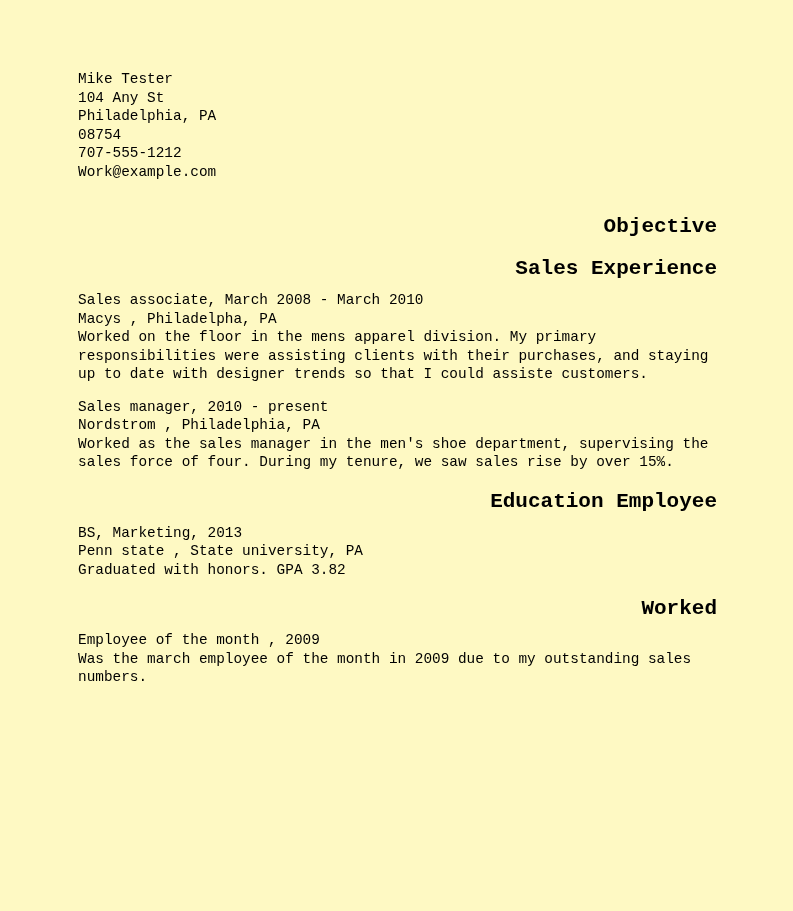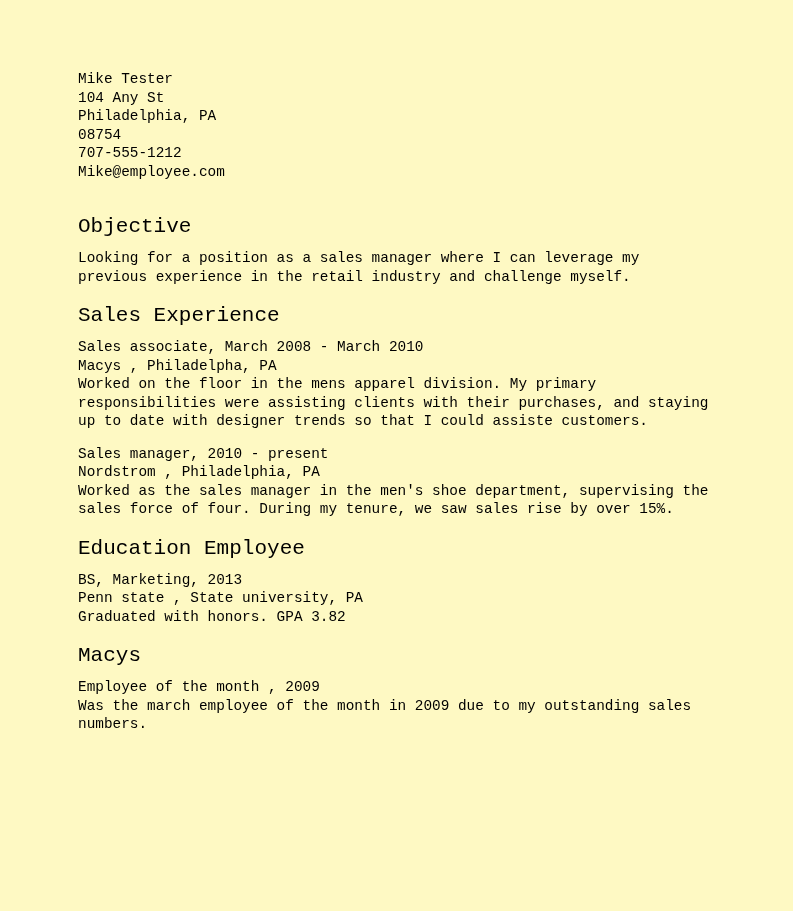--- a/index.html
+++ b/index.html
@@ -26,21 +26,22 @@
   .contact {
     margin: 0 0 34px 0;
   }
   .contact div {
     white-space: pre;
   }
   h2.section-heading {
     font-family: inherit;
     font-size: 21px;
     line-height: 24px;
-    font-weight: normal;
+    font-weight: bold;
+    text-align: right;
     margin: 18px 0 10px 0;
     letter-spacing: 0;
   }
   h2.first-heading {
     margin-top: 34px;
   }
   p.body-text {
     margin: 0 0 14px 0;
     white-space: pre;
   }
@@ -49,41 +50,39 @@
 <body>
 
 <div class="page">
 
   <div class="contact">
     <div>Mike Tester</div>
     <div>104 Any St</div>
     <div>Philadelphia, PA</div>
     <div>08754</div>
     <div>707-555-1212</div>
-    <div>Mike@employee.com</div>
+    <div>Work@example.com</div>
   </div>
 
   <h2 class="section-heading first-heading">Objective</h2>
-  <p class="body-text">Looking for a position as a sales manager where I can leverage my
-previous experience in the retail industry and challenge myself.</p>
 
   <h2 class="section-heading">Sales Experience</h2>
   <p class="body-text">Sales associate, March 2008 - March 2010
 Macys , Philadelpha, PA
 Worked on the floor in the mens apparel division. My primary
 responsibilities were assisting clients with their purchases, and staying
 up to date with designer trends so that I could assiste customers.</p>
   <p class="body-text">Sales manager, 2010 - present
 Nordstrom , Philadelphia, PA
 Worked as the sales manager in the men's shoe department, supervising the
 sales force of four. During my tenure, we saw sales rise by over 15%.</p>
 
   <h2 class="section-heading">Education Employee</h2>
   <p class="body-text">BS, Marketing, 2013
 Penn state , State university, PA
 Graduated with honors. GPA 3.82</p>
 
-  <h2 class="section-heading">Macys</h2>
+  <h2 class="section-heading">Worked</h2>
   <p class="body-text">Employee of the month , 2009
 Was the march employee of the month in 2009 due to my outstanding sales
 numbers.</p>
 
 </div>
 
 </body></html>

